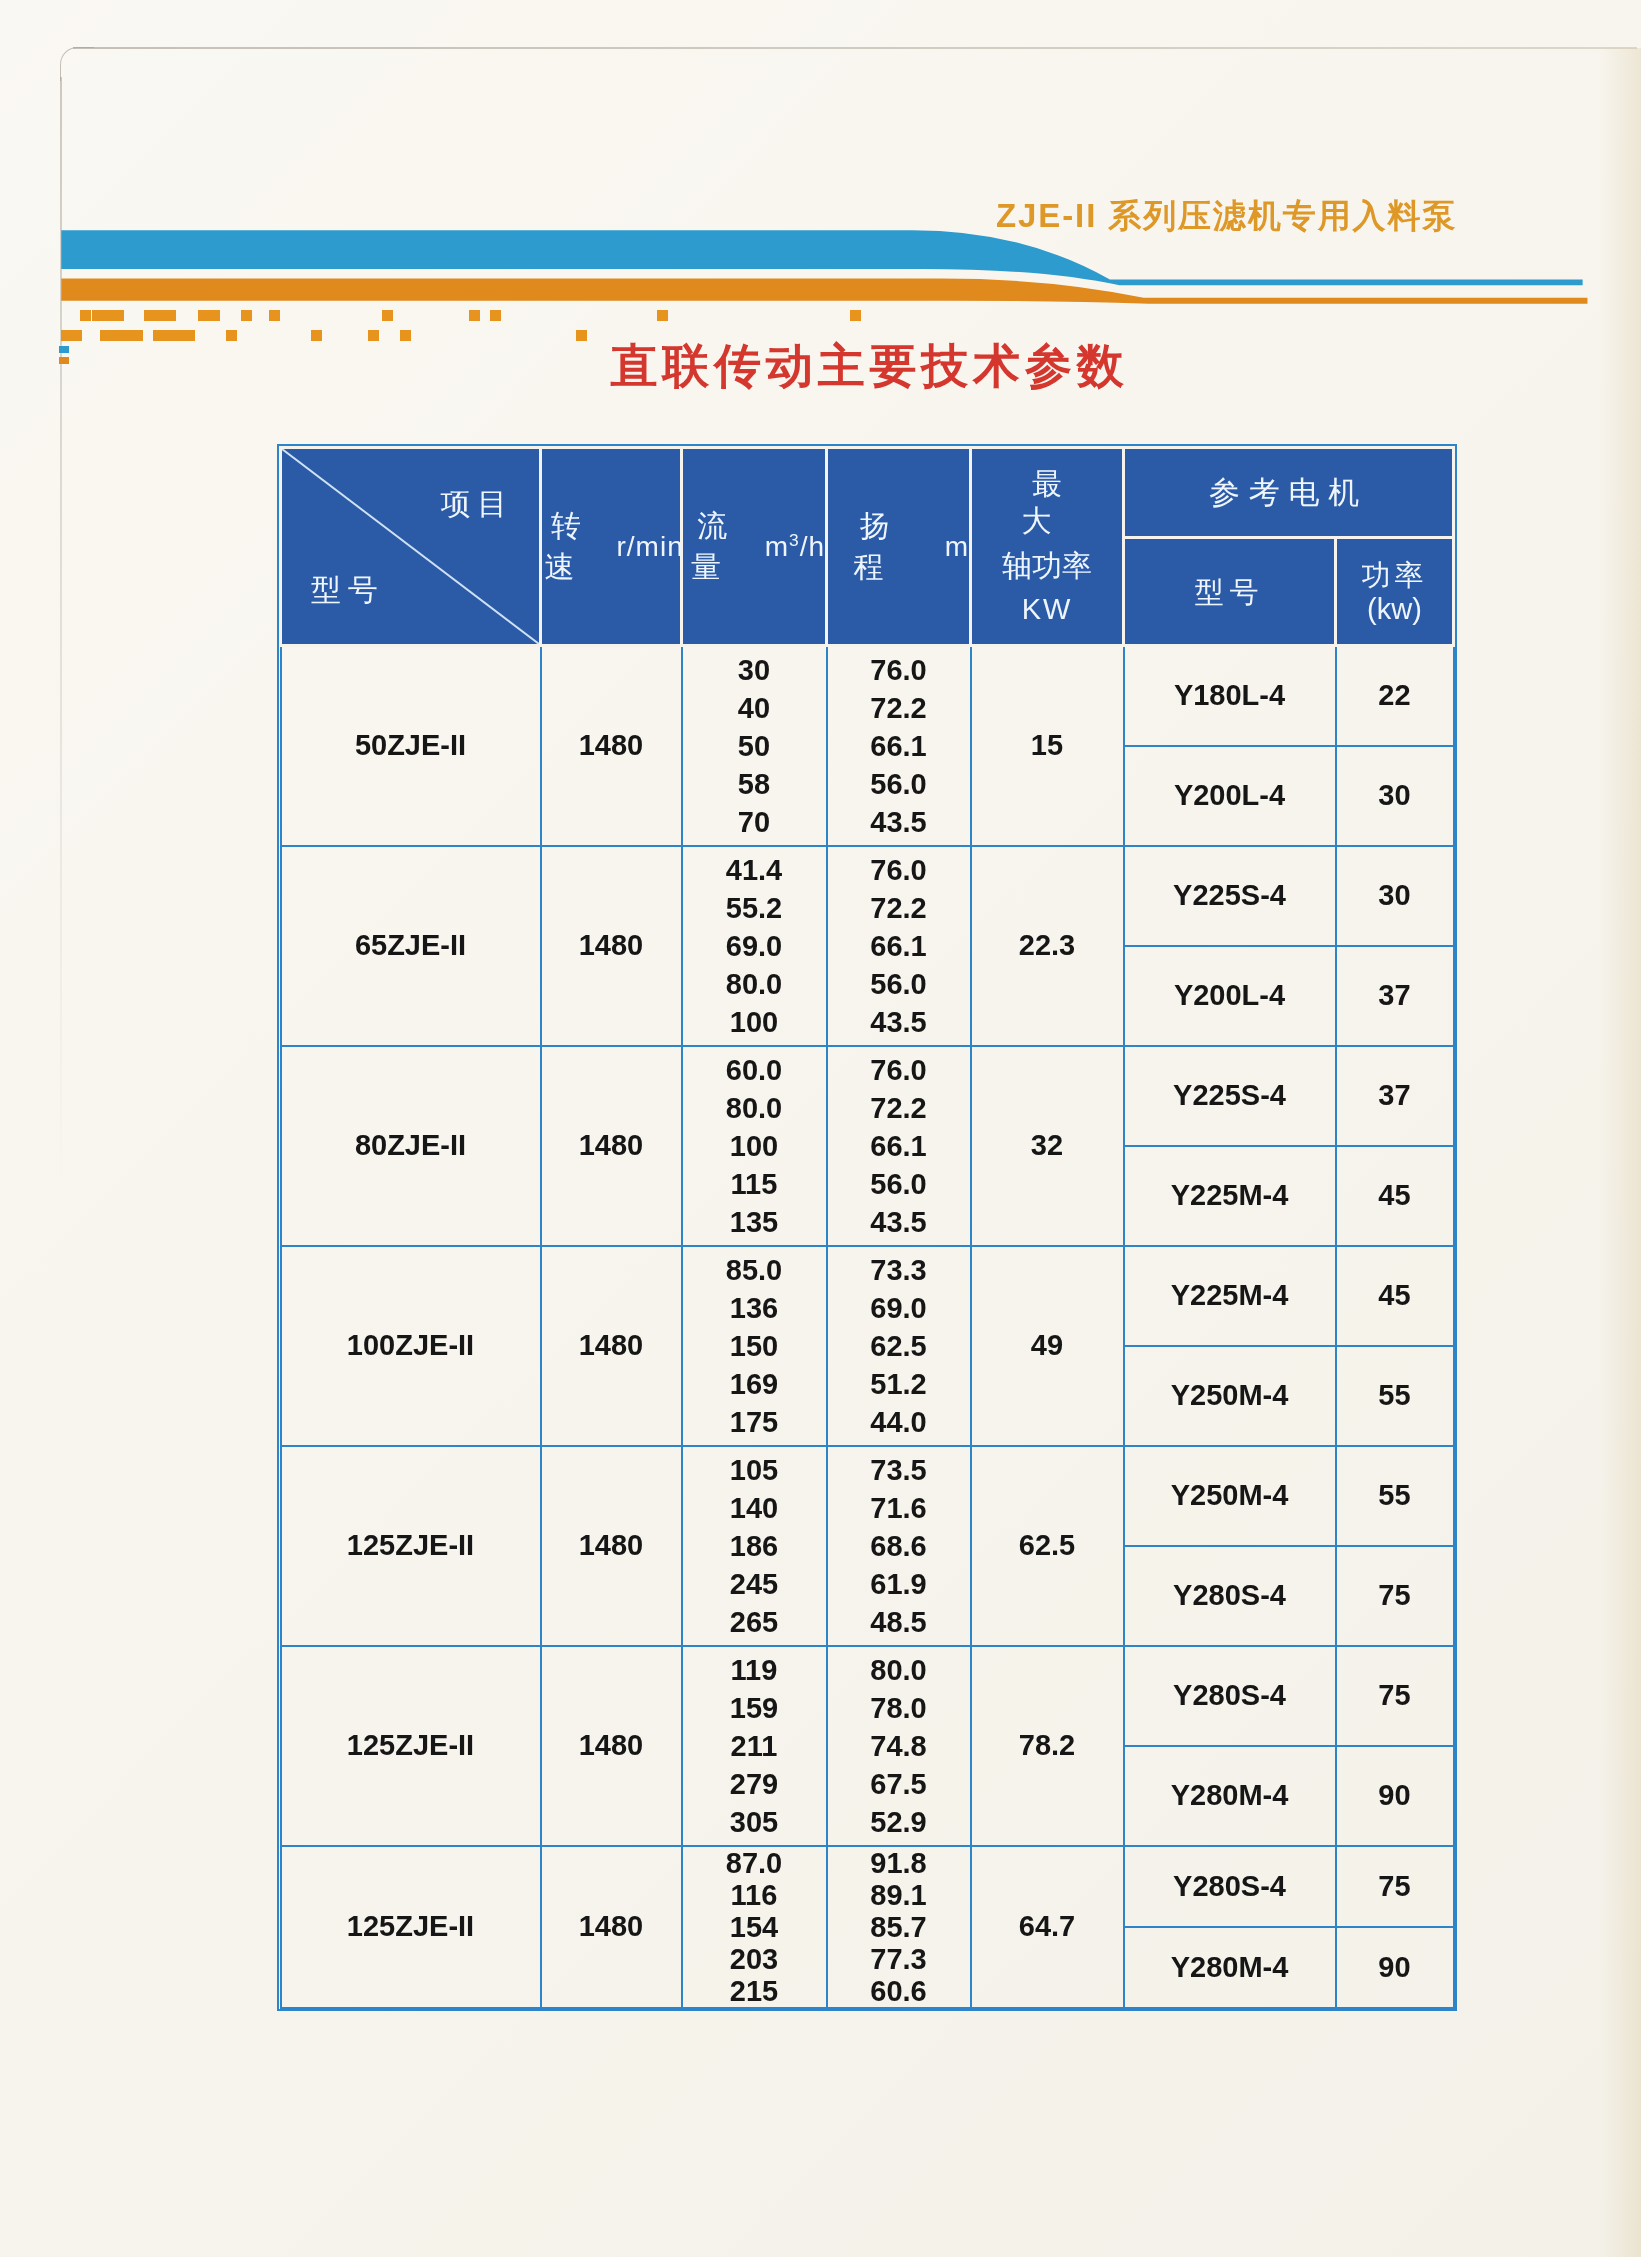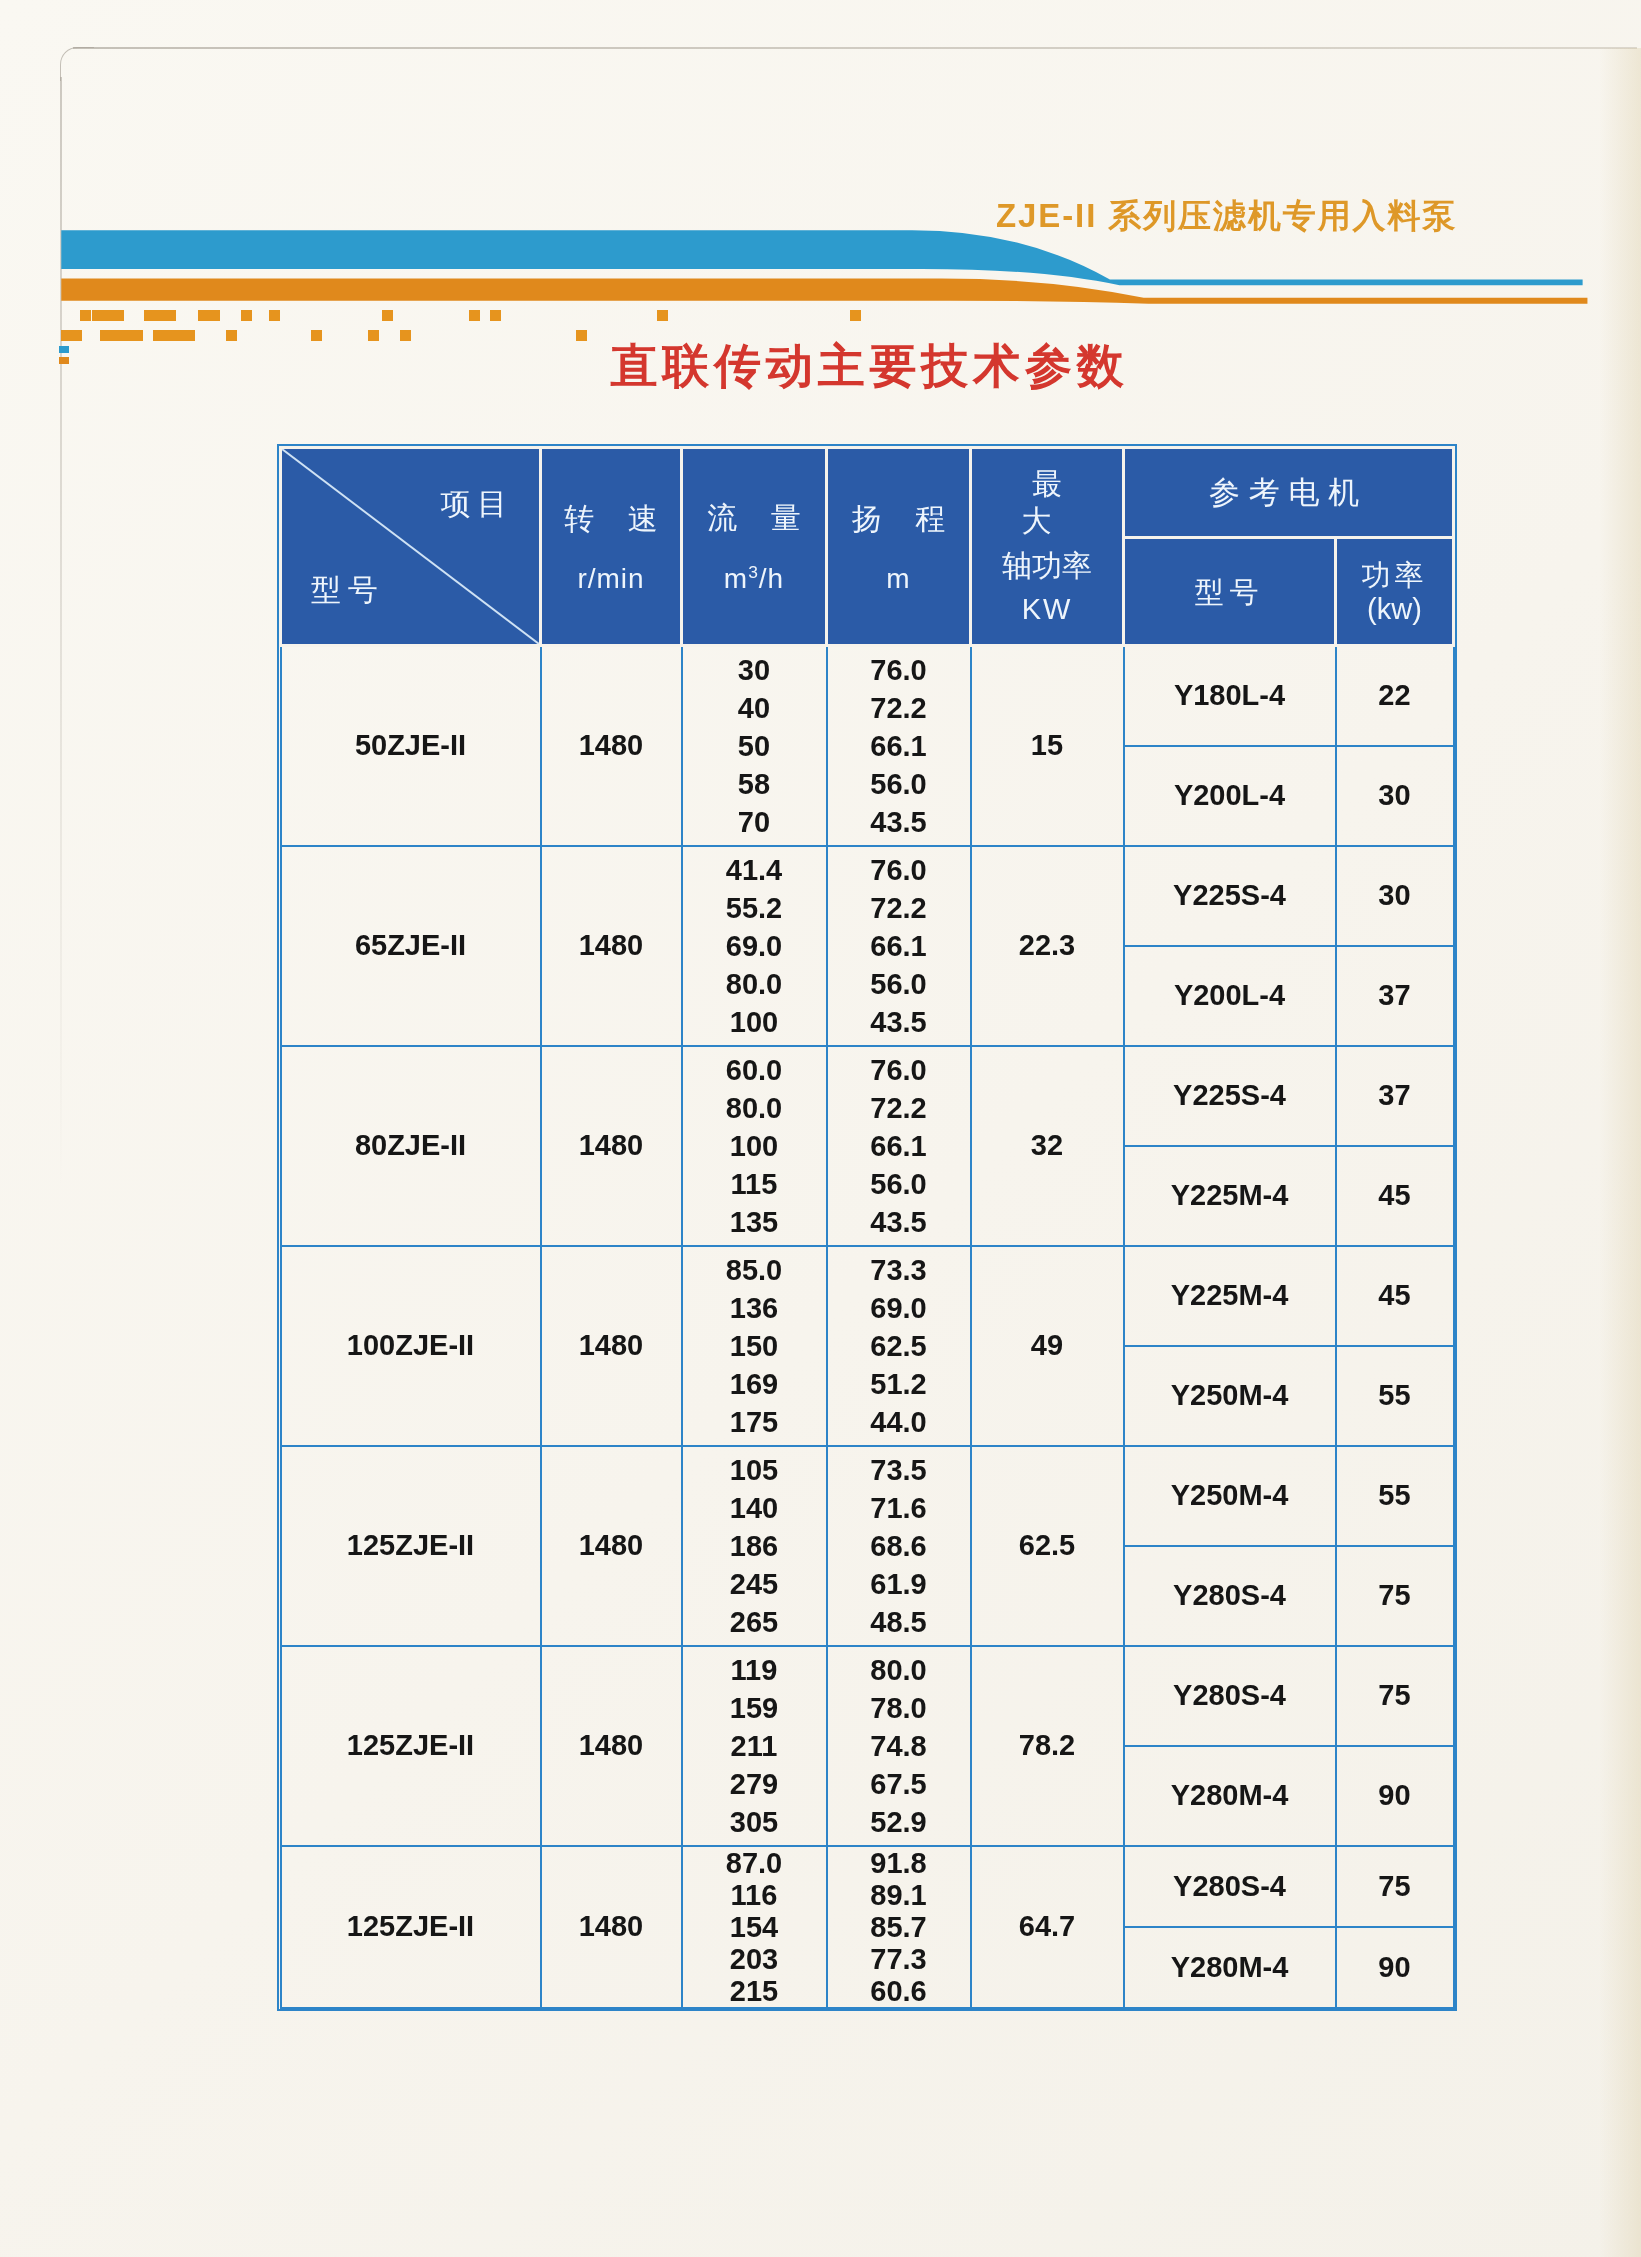--- a/index.html
+++ b/index.html
@@ -37,21 +37,21 @@
   table{border-collapse:collapse;table-layout:fixed;width:1172px;}
   th,td{padding:0;margin:0;}
   thead th{background:#2b5ba7;border:3.9px solid #f6f3ec;color:#eef5fc;font-weight:400;}
   thead tr.h1{height:90px;}
   thead tr.h2{height:108px;}
   tbody td{border:2.9px solid #2d84c8;text-align:center;vertical-align:middle;
            color:#161616;font-weight:700;font-size:29px;}
   tbody tr{height:100px;}
   tbody tr.short{height:81px;}
 
-  .hstack{display:flex;flex-direction:column;align-items:center;justify-content:center;
+  .hstack{display:flex;flex-direction:row;align-items:center;justify-content:center;
           height:100%;gap:23px;}
   .hlabel{font-size:30px;letter-spacing:12.6px;text-indent:12.6px;}
   .hunit{font-size:28px;letter-spacing:1px;}
   .hunit sup{font-size:17.4px;}
   .pstack{display:flex;flex-direction:column;align-items:center;justify-content:center;
           height:100%;gap:7.7px;font-size:30px;line-height:37px;}
   .pline1{letter-spacing:21px;text-indent:21px;}
   .kwline{font-size:29px;letter-spacing:1.9px;}
   .motor-group-label{font-size:31px;letter-spacing:8.7px;text-indent:8.7px;}
   .mh{display:flex;flex-direction:column;align-items:center;justify-content:center;

